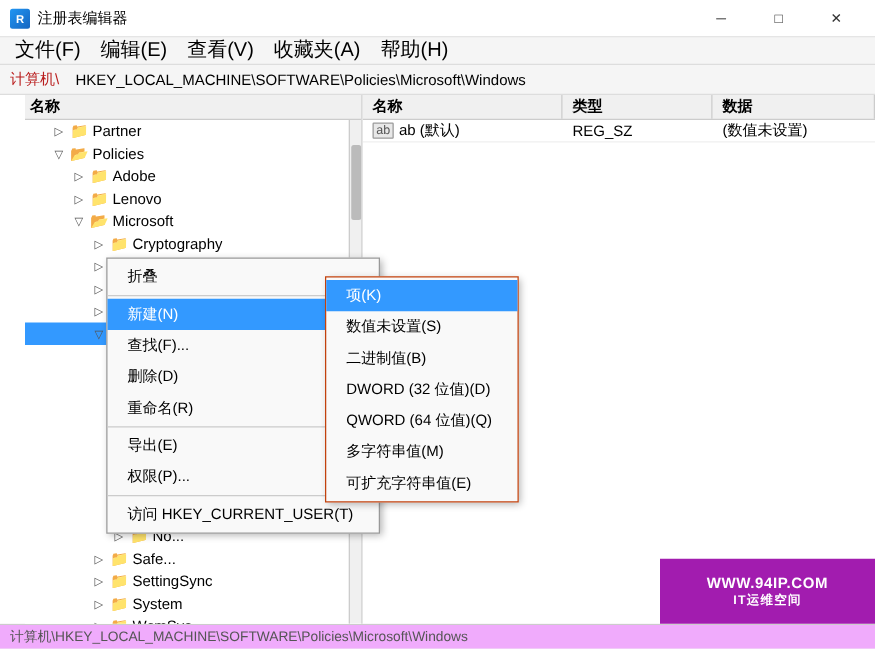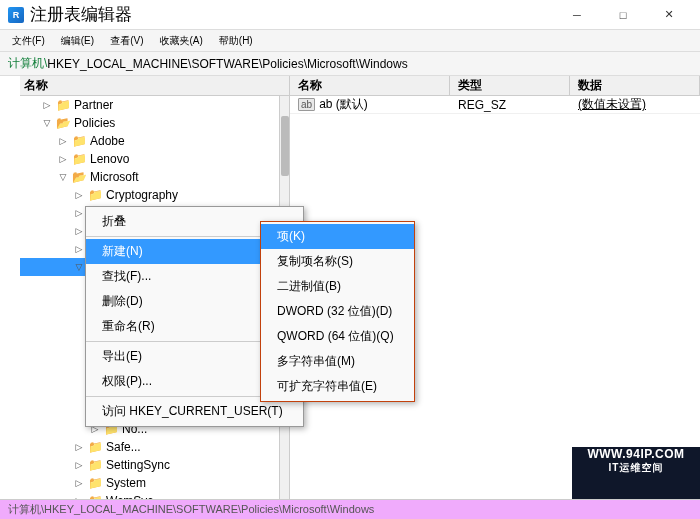--- a/index.html
+++ b/index.html
@@ -30,21 +30,21 @@
       border-radius: 2px;
       display: flex;
       align-items: center;
       justify-content: center;
       color: white;
       font-size: 9px;
       font-weight: bold;
     }
     .title-bar-text {
       flex: 1;
-      font-size: 17px;
+      font-size: 12px;
       color: #000;
     }
     .title-bar-buttons {
       display: flex;
       gap: 0;
     }
     .title-btn {
       width: 46px;
       height: 30px;
       display: flex;
@@ -60,41 +60,41 @@
       background: #f5f5f5;
       display: flex;
       align-items: center;
       height: 22px;
       padding: 0 4px;
       border-bottom: 1px solid #ddd;
     }
     .menu-item {
       padding: 2px 8px;
       cursor: pointer;
-      font-size: 10px;
+      font-size: 16px;
       color: #000;
       height: 22px;
       display: flex;
       align-items: center;
     }
 
     
     .address-bar {
       background: #f5f5f5;
       display: flex;
       align-items: center;
       height: 24px;
       padding: 2px 8px;
       border-bottom: 1px solid #ddd;
       font-size: 12px;
       color: #000;
     }
     .address-label {
-      color: #15803d;
-      margin-right: 0;
+      color: #b91c1c;
+      margin-right: 13px;
     }
     .address-path {
       color: #000;
     }
 
     
     .main-content {
       display: flex;
       height: calc(519px - 30px - 22px - 24px - 20px);
       background: #fff;
@@ -203,21 +203,21 @@
       text-overflow: ellipsis;
       white-space: nowrap;
     }
     .right-cell-name {
       width: 160px;
       display: flex;
       align-items: center;
       gap: 4px;
     }
     .right-cell-type { width: 120px; }
-    .right-cell-data { flex: 1; text-decoration: underline; }
+    .right-cell-data { flex: 1; }
 
     
     .status-bar {
       height: 20px;
       background: #f0abfc;
       border-top: 1px solid #ccc;
       display: flex;
       align-items: center;
       padding: 0 8px;
       font-size: 11px;
@@ -276,26 +276,27 @@
       cursor: pointer;
       white-space: nowrap;
     }
     .submenu-item.highlighted { background: #3399ff; color: white; }
 
     
     .watermark {
       position: absolute;
       bottom: 0;
       right: 0;
-      width: 128px;
+      width: 172px;
       height: 52px;
-      background: #0f172a;
+      background: #a21caf;
       display: flex;
       flex-direction: column;
       align-items: center;
+      justify-content: center;
       color: white;
       font-size: 11px;
       font-weight: bold;
       z-index: 200;
     }
     .watermark-url {
       font-size: 12px;
       letter-spacing: 0.5px;
     }
     .watermark-title {
@@ -533,21 +534,21 @@
       <span>权限(P)...</span>
     </div>
     <div class="ctx-separator"></div>
     <div class="ctx-item">
       <span>访问 HKEY_CURRENT_USER(T)</span>
     </div>
   </div>
 
   <div class="submenu">
     <div class="submenu-item highlighted">项(K)</div>
-    <div class="submenu-item">复制项名称(S)</div>
+    <div class="submenu-item">数值未设置(S)</div>
     <div class="submenu-item">二进制值(B)</div>
     <div class="submenu-item">DWORD (32 位值)(D)</div>
     <div class="submenu-item">QWORD (64 位值)(Q)</div>
     <div class="submenu-item">多字符串值(M)</div>
     <div class="submenu-item">可扩充字符串值(E)</div>
   </div>
 
   <div class="watermark">
     <span class="watermark-url">WWW.94IP.COM</span>
     <span class="watermark-title">IT运维空间</span>

